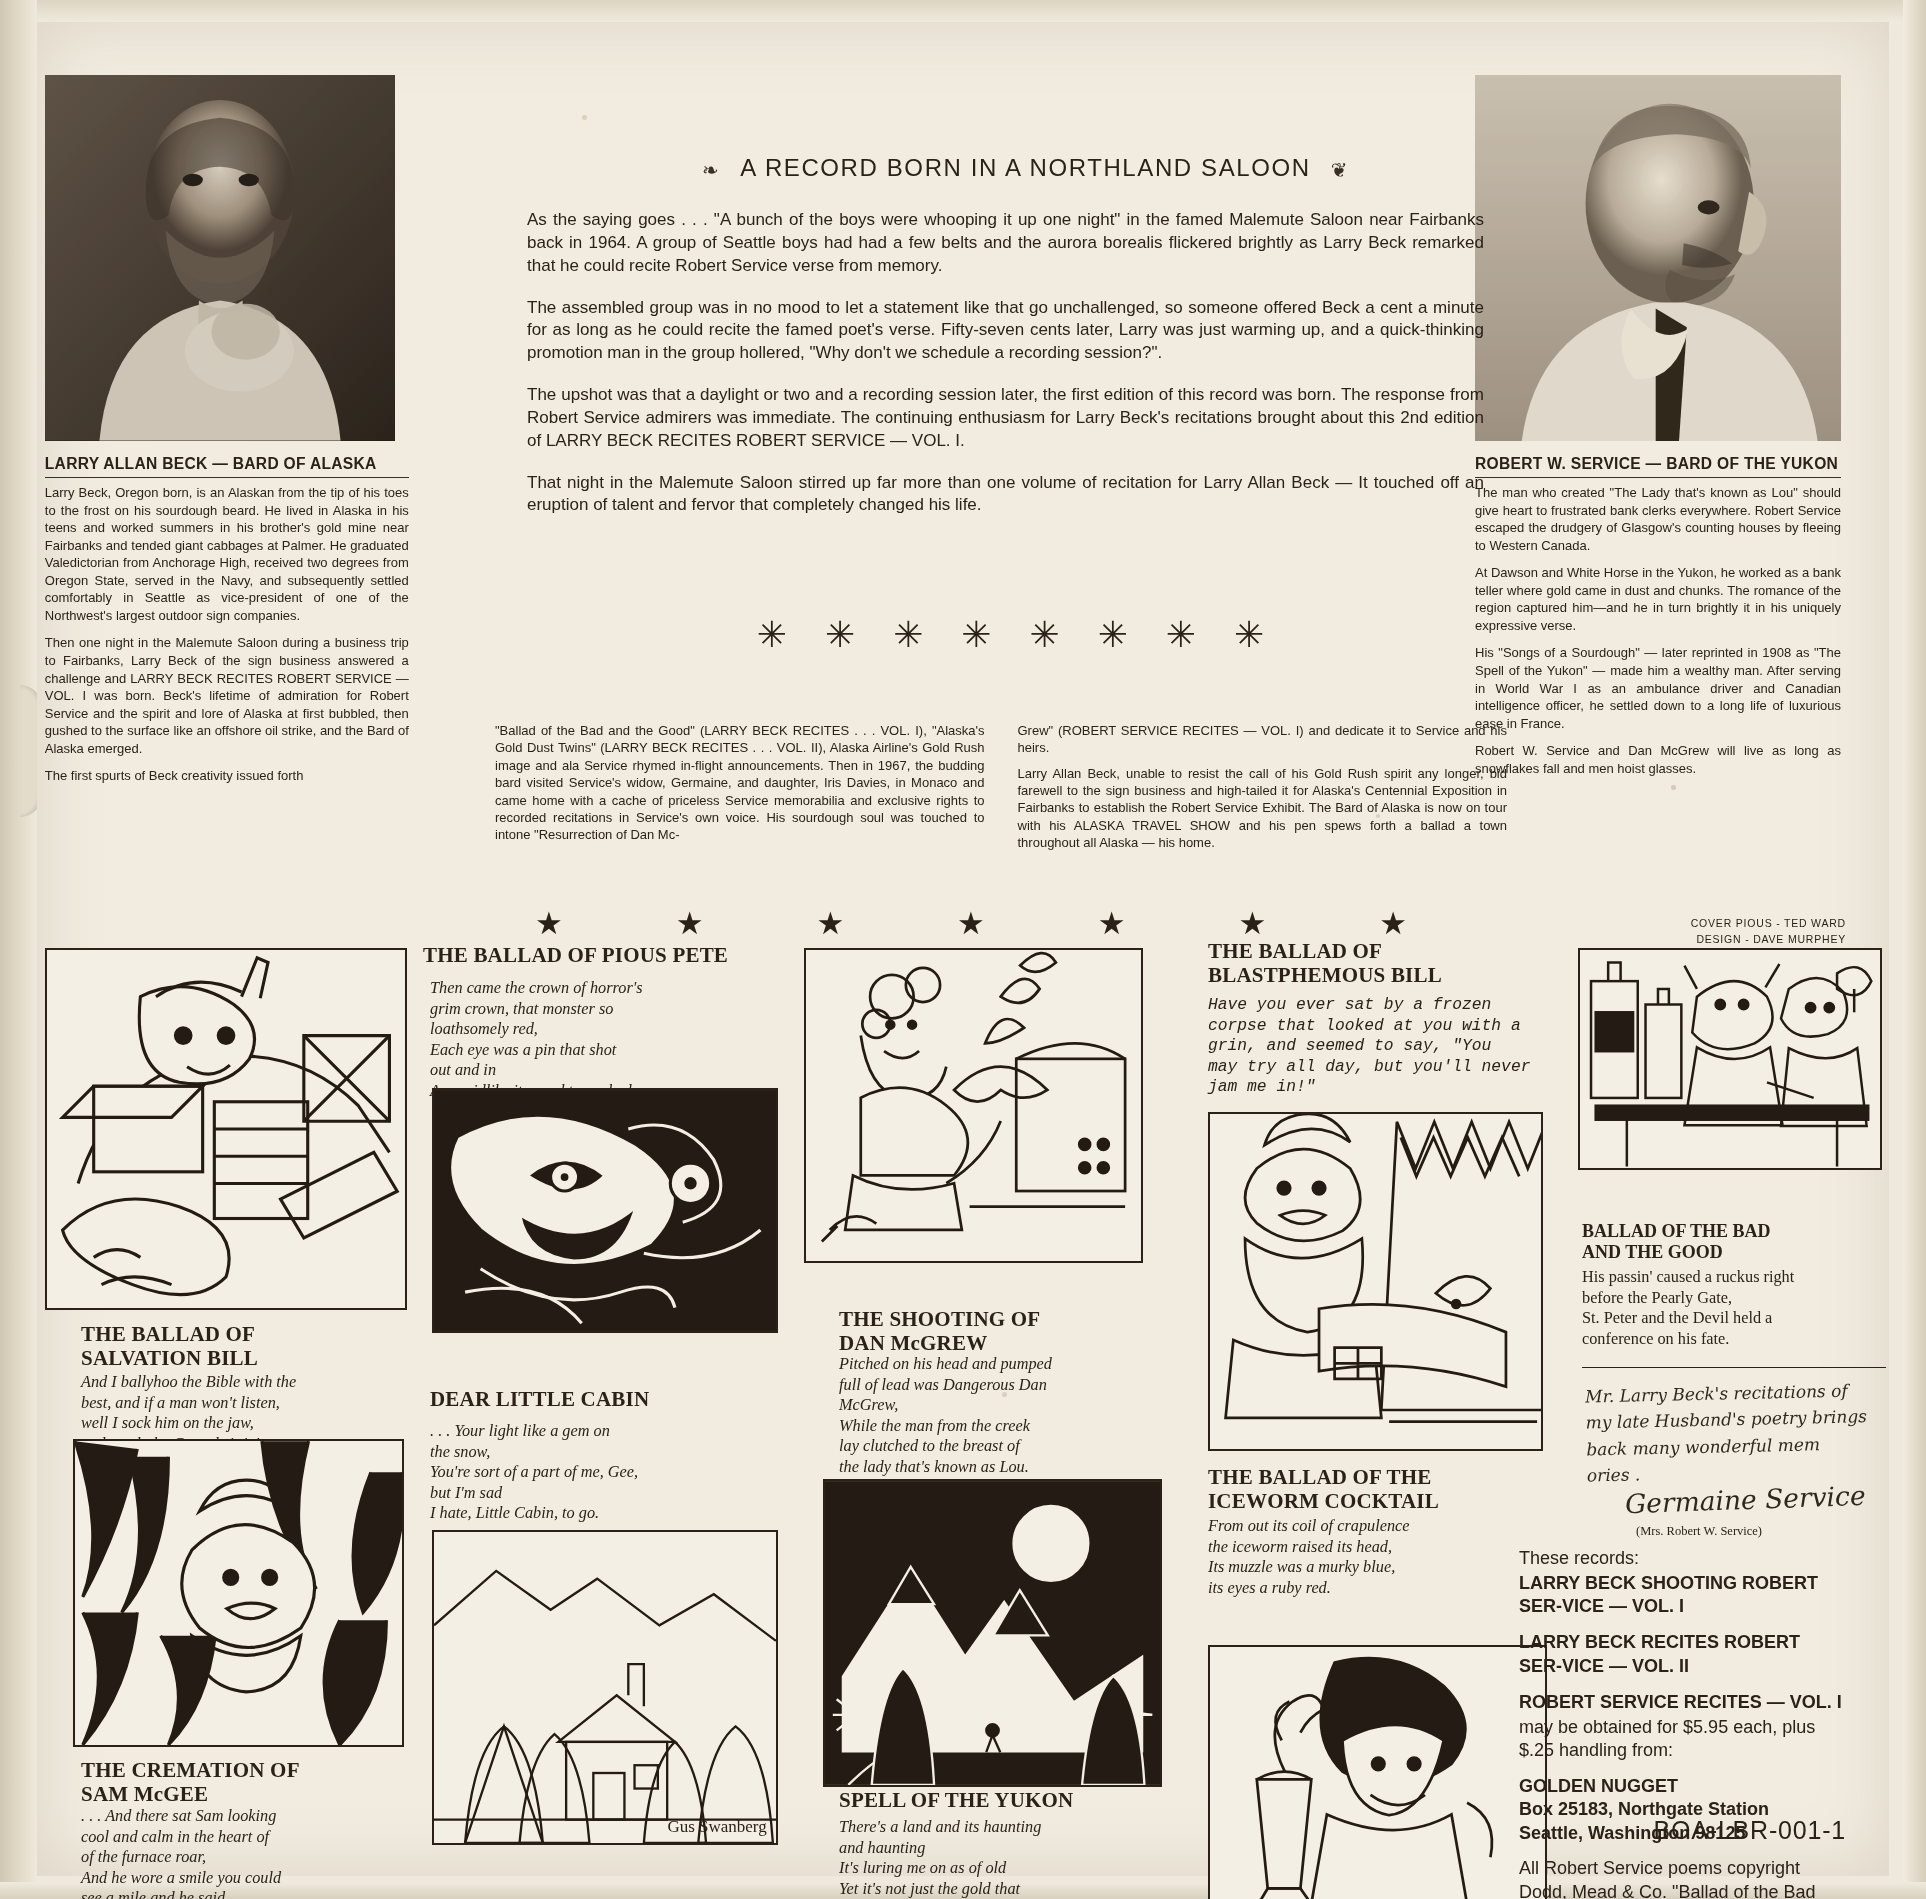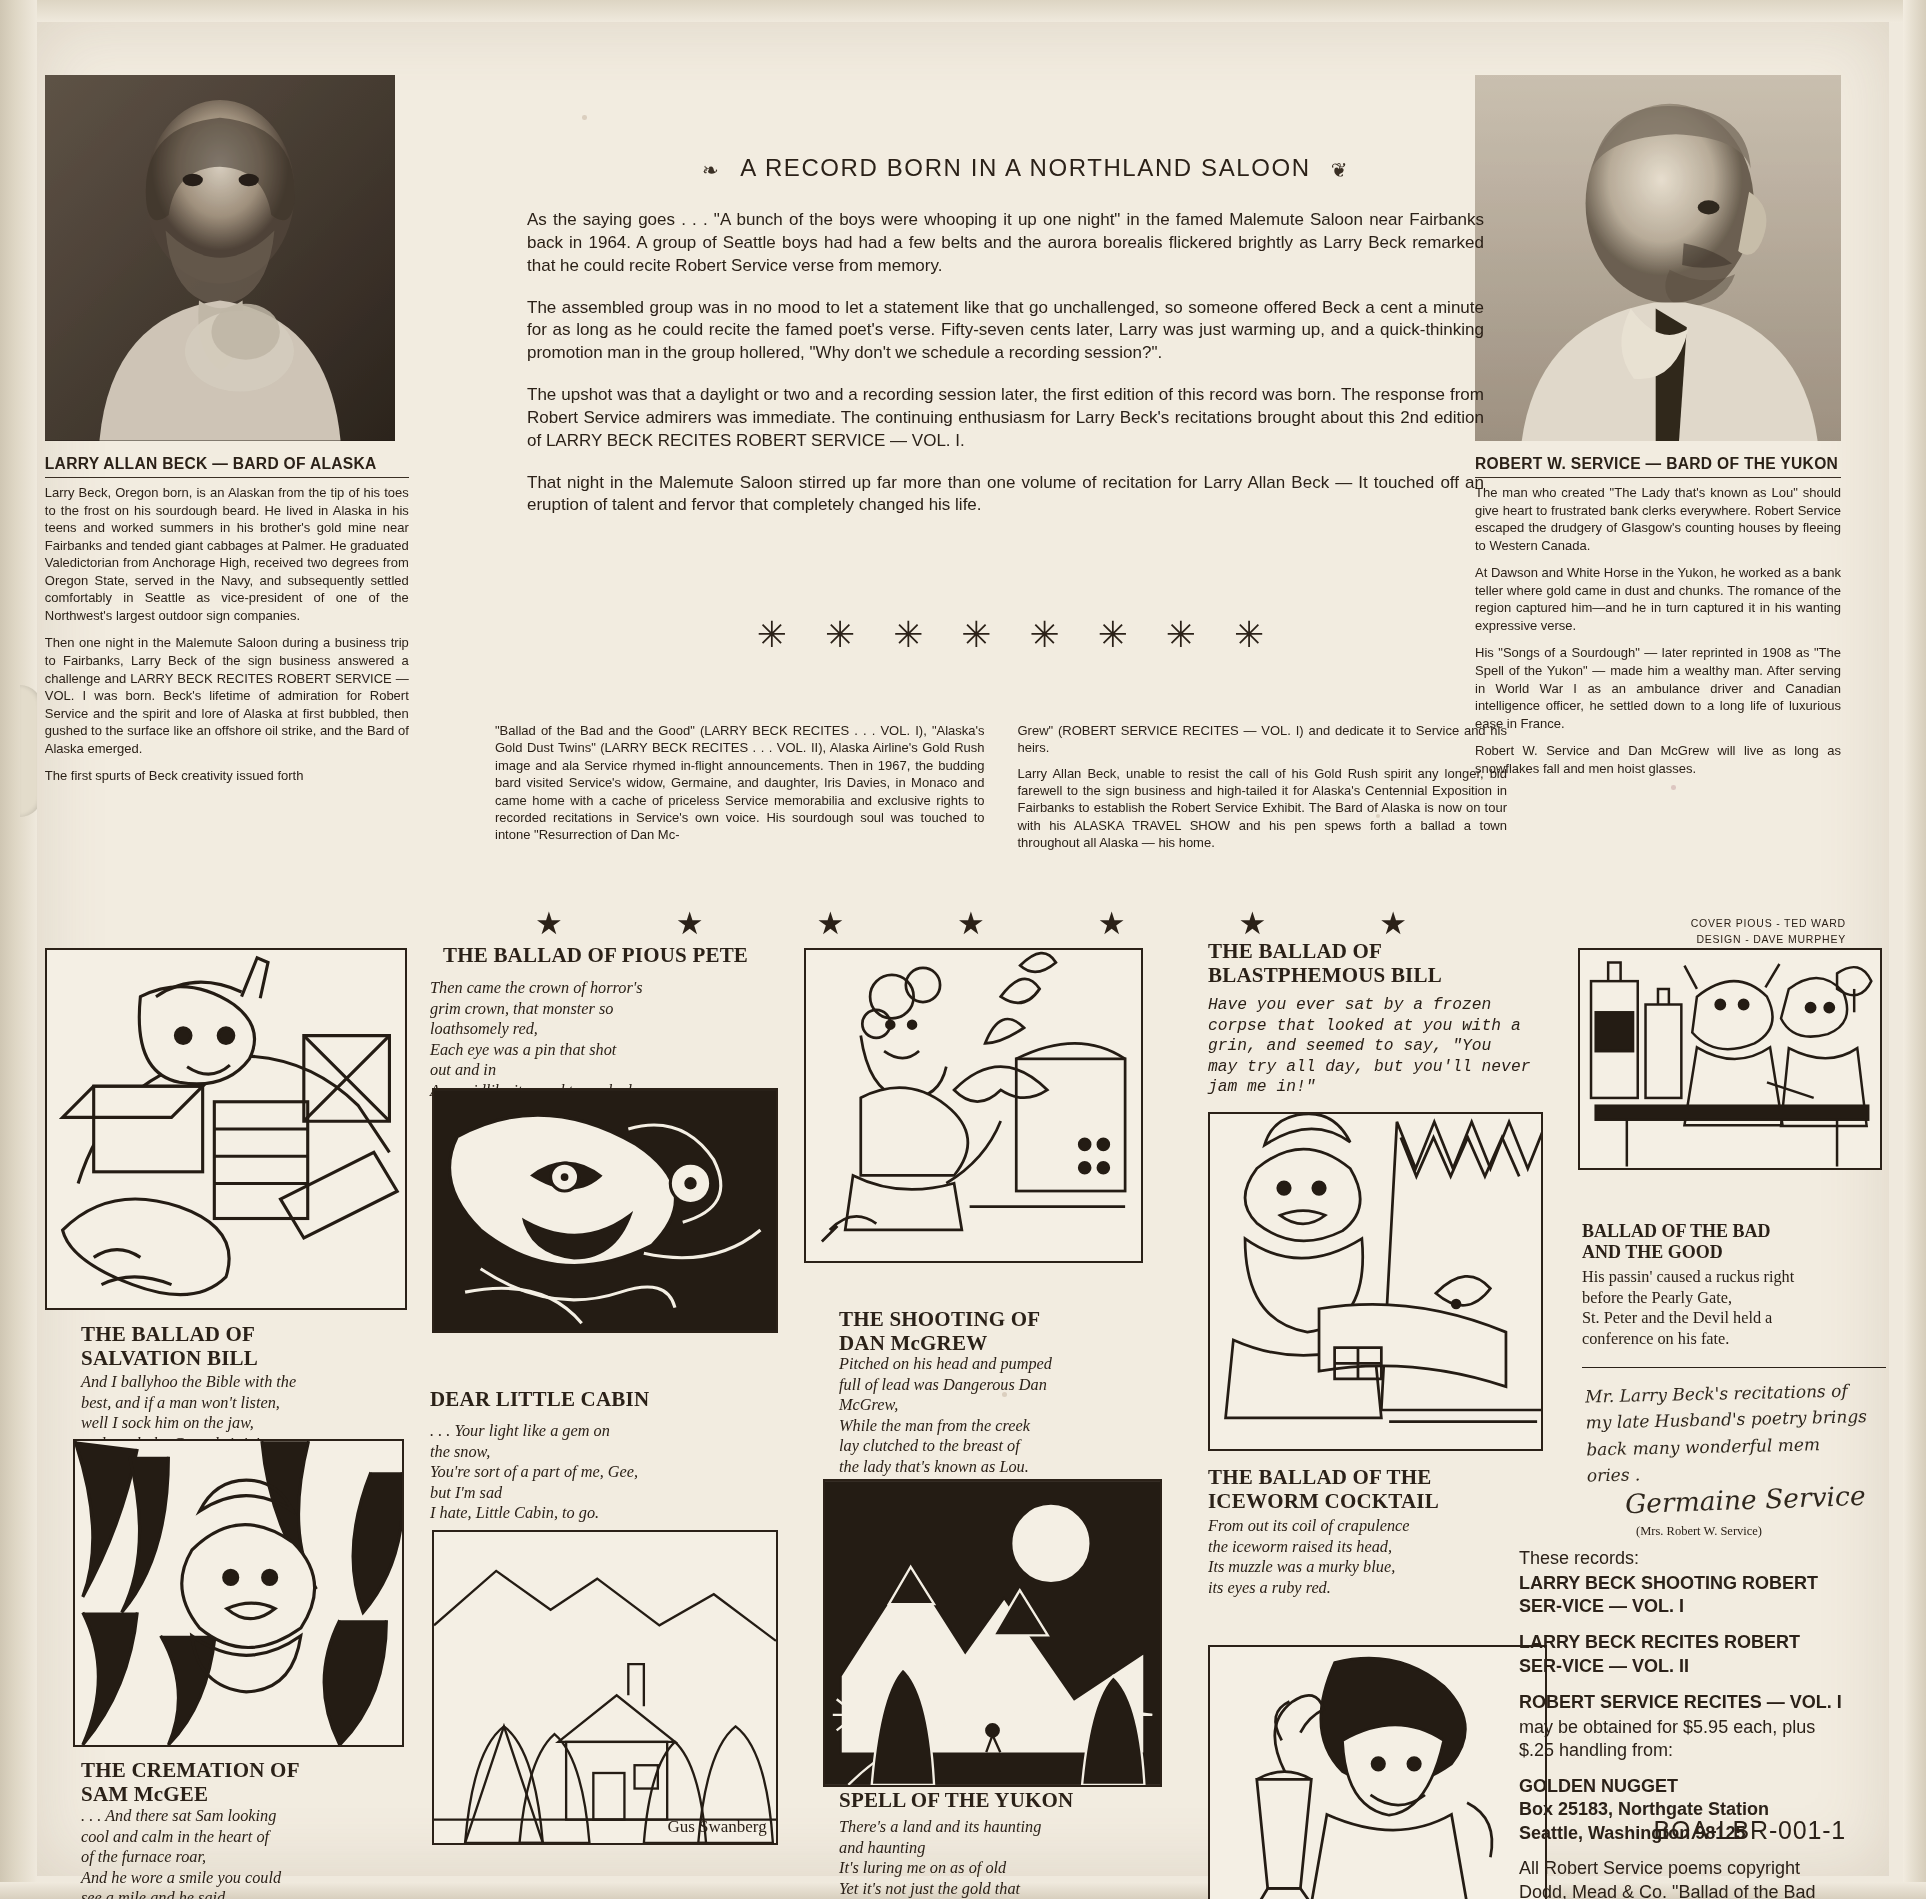--- a/index.html
+++ b/index.html
@@ -207,21 +207,21 @@
         <path d="M200 300 q36 50 74 26 q-16 70 -70 64 q-30 -40 -4 -90z" fill="#f2ecdf"></path>
         <rect width="470" height="470" fill="#7a6b57" opacity=".12"></rect>
       </svg>
     </div>
   </div>
 
   <div style="position:absolute;left:1438px;top:433px;width:366px;">
     <div class="caption-title">ROBERT W. SERVICE — BARD OF THE YUKON</div>
     <div class="caption-body">
       <p>The man who created "The Lady that's known as Lou" should give heart to frustrated bank clerks everywhere. Robert Service escaped the drudgery of Glasgow's counting houses by fleeing to Western Canada.</p>
-      <p>At Dawson and White Horse in the Yukon, he worked as a bank teller where gold came in dust and chunks. The romance of the region captured him—and he in turn captured it in his wanting expressive verse.</p>
+      <p>At Dawson and White Horse in the Yukon, he worked as a bank teller where gold came in dust and chunks. The romance of the region captured him—and he in turn brightly it in his uniquely expressive verse.</p>
       <p>His "Songs of a Sourdough" — later reprinted in 1908 as "The Spell of the Yukon" — made him a wealthy man. After serving in World War I as an ambulance driver and Canadian intelligence officer, he settled down to a long life of luxurious ease in France.</p>
       <p>Robert W. Service and Dan McGrew will live as long as snowflakes fall and men hoist glasses.</p>
     </div>
   </div>
 
   <div class="headline">
     <span class="flourish">❧</span><span>A RECORD BORN IN A NORTHLAND SALOON</span><span class="flourish">❦</span>
   </div>
 
   <div class="lede">
@@ -311,21 +311,21 @@
   </div>
   <div class="art-title" style="left:44px;top:1737px;width:327px;white-space:pre-line;">THE CREMATION OF
 SAM McGEE</div>
   <div class="art-verse" style="left:44px;top:1784px;width:327px;">. . . And there sat Sam looking
 cool and calm in the heart of
 of the furnace roar,
 And he wore a smile you could
 see a mile and he said,
 "Please close that door!"</div>
 
-  <div class="art-title" style="left:406px;top:922px;width:350px;white-space:pre-line;">THE BALLAD OF PIOUS PETE</div>
+  <div class="art-title" style="left:386px;top:922px;width:350px;white-space:pre-line;">THE BALLAD OF PIOUS PETE</div>
   <div class="art-verse" style="left:393px;top:956px;width:350px;">Then came the crown of horror's
 grim crown, that monster so
 loathsomely red,
 Each eye was a pin that shot
 out and in
 As squidlike it oozed to my bed.</div>
 
   <div class="panel" style="left:395px;top:1066px;width:342px;height:241px;">
     <svg viewBox="0 0 440 310">
       <rect width="440" height="310" fill="#241c14"></rect>

